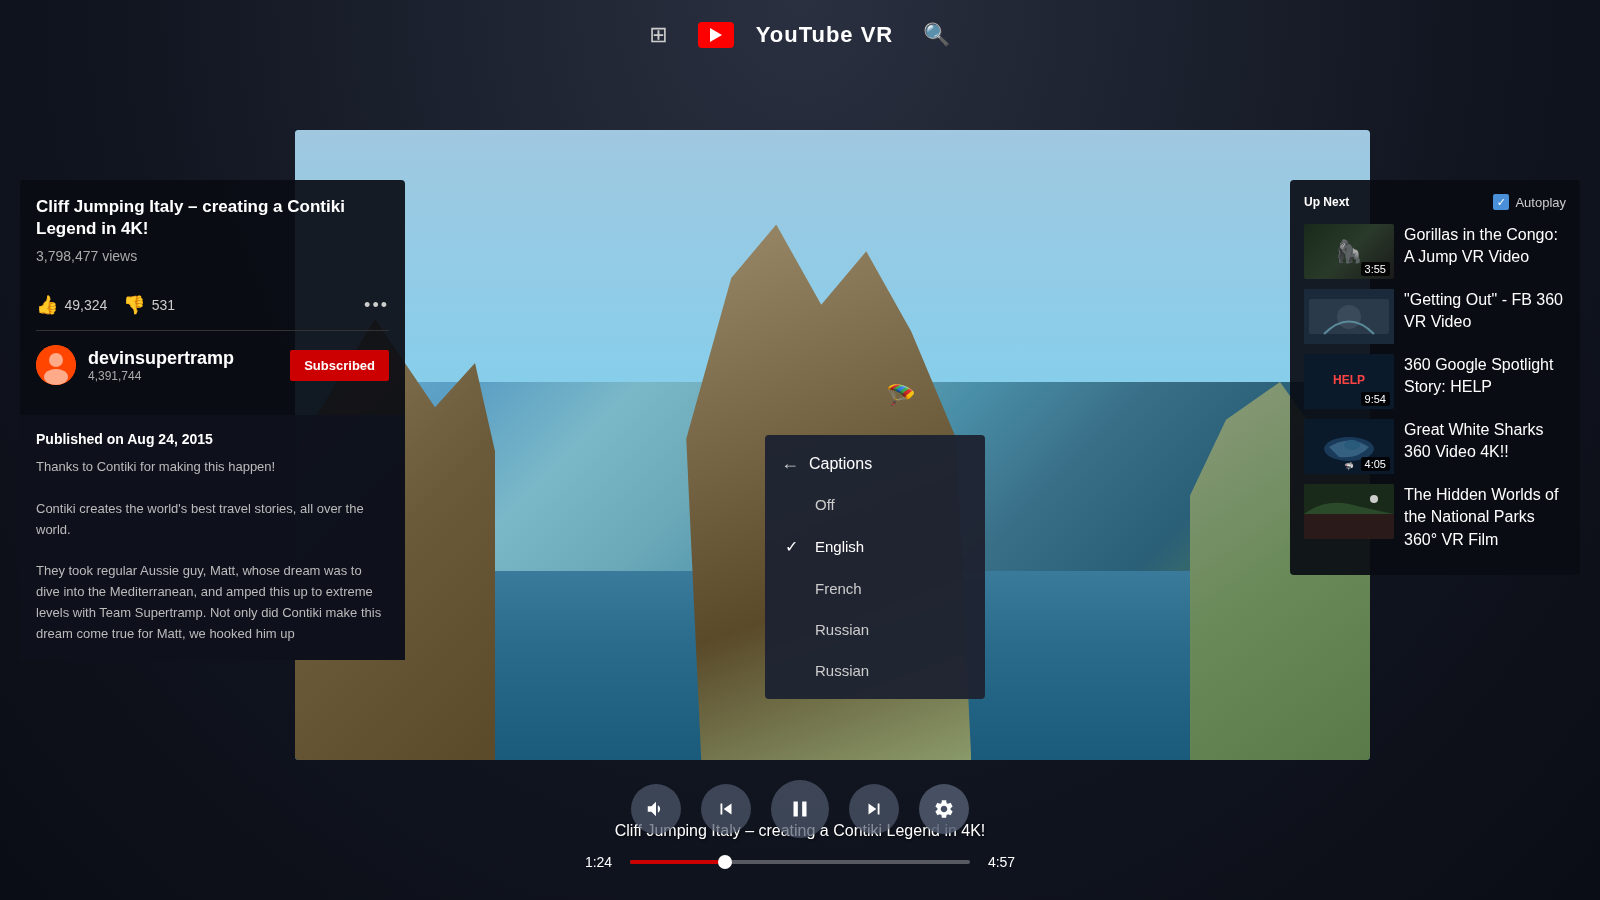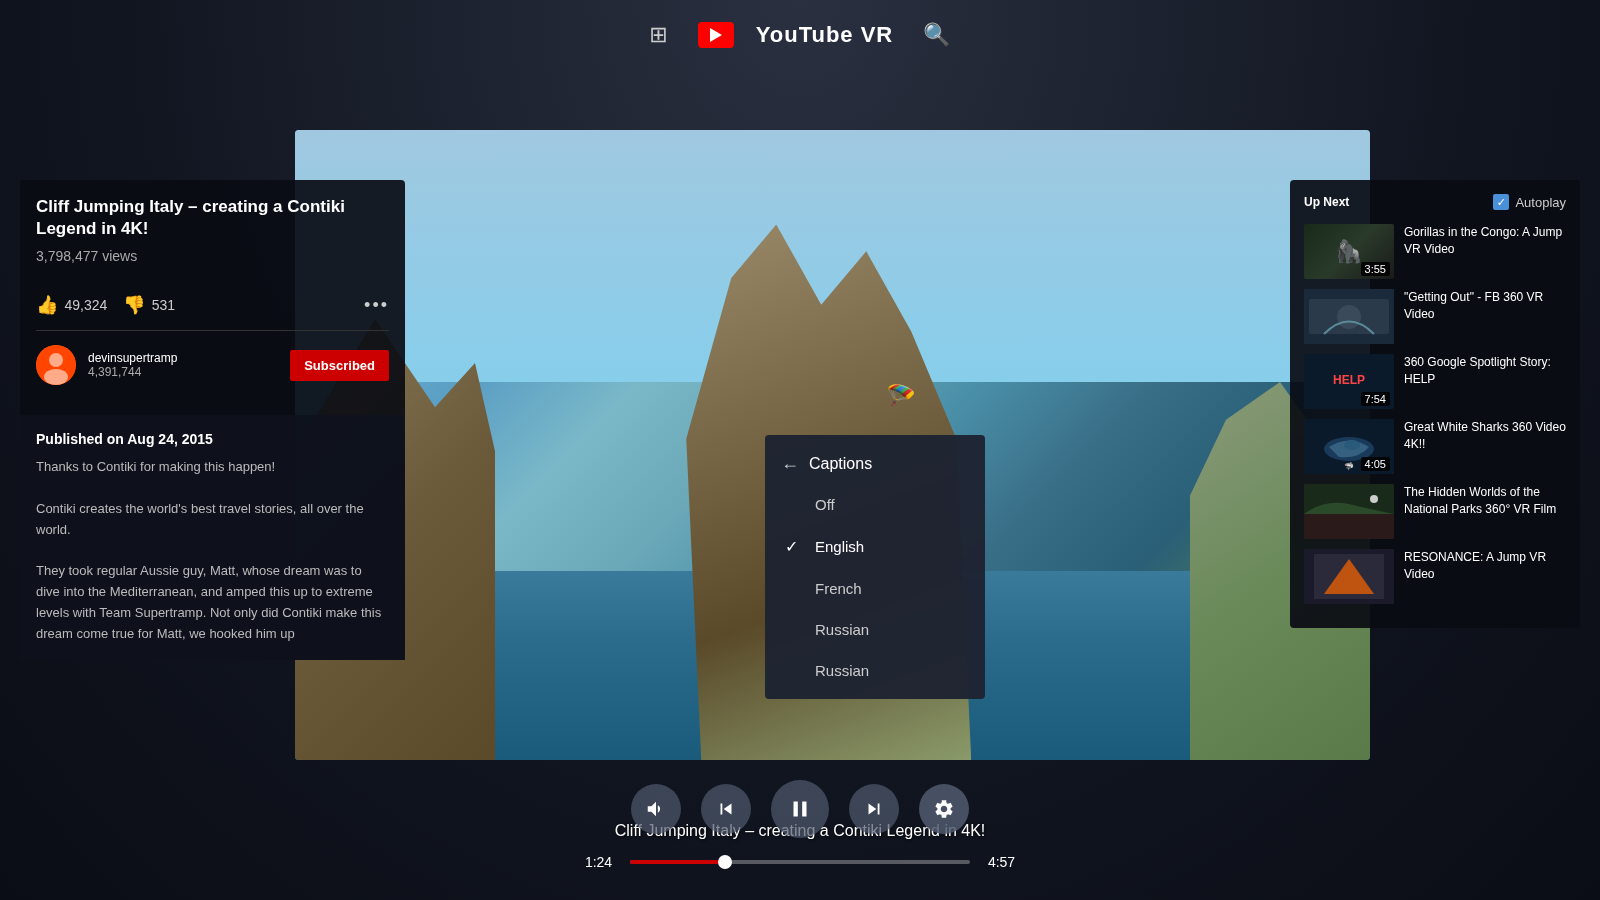--- a/index.html
+++ b/index.html
@@ -272,23 +272,23 @@
       color: white;
       font-weight: bold;
       overflow: hidden;
     }
 
     .channel-info {
       flex: 1;
     }
 
     .channel-name {
-      font-size: 12px;
-      color: white;
-      font-weight: 400;
+      font-size: 18px;
+      color: white;
+      font-weight: 700;
     }
 
     .subscriber-count {
       font-size: 12px;
       color: #aaa;
     }
 
     .subscribe-btn {
       background: #cc0000;
       color: white;
@@ -396,21 +396,21 @@
       font-size: 11px;
       padding: 1px 4px;
       border-radius: 2px;
     }
 
     .video-item-info {
       flex: 1;
     }
 
     .video-item-title {
-      font-size: 12px;
+      font-size: 16px;
       color: white;
       line-height: 1.4;
       font-weight: 500;
     }
 
     
     .captions-menu {
       position: absolute;
       top: 435px;
       left: 765px;
@@ -657,21 +657,21 @@
       <div class="video-item-title">"Getting Out" - FB 360 VR Video</div>
     </div>
   </div>
 
   <div class="video-item">
     <div class="video-thumb thumb-3">
       <svg width="90" height="55" viewBox="0 0 90 55" style="position:absolute">
         <rect width="90" height="55" fill="#0a1a2a"></rect>
         <text x="45" y="30" text-anchor="middle" fill="#ff4444" font-size="12" font-weight="bold">HELP</text>
       </svg>
-      <span class="thumb-duration">7:54</span>
+      <span class="thumb-duration">9:54</span>
     </div>
     <div class="video-item-info">
       <div class="video-item-title">360 Google Spotlight Story: HELP</div>
     </div>
   </div>
 
   <div class="video-item">
     <div class="video-thumb thumb-4">
       <svg width="90" height="55" viewBox="0 0 90 55" style="position:absolute">
         <rect width="90" height="55" fill="#0a1a2a"></rect>
@@ -694,32 +694,20 @@
         <rect x="0" y="30" width="90" height="25" fill="#2a1a1a"></rect>
         <path d="M0 30 Q20 15 45 20 Q65 25 90 30" fill="#2a4a2a"></path>
         <circle cx="70" cy="15" r="4" fill="#cccccc"></circle>
       </svg>
     </div>
     <div class="video-item-info">
       <div class="video-item-title">The Hidden Worlds of the National Parks 360° VR Film</div>
     </div>
   </div>
 
-  <div class="video-item">
-    <div class="video-thumb thumb-6">
-      <svg width="90" height="55" viewBox="0 0 90 55" style="position:absolute">
-        <rect width="90" height="55" fill="#1a1a2a"></rect>
-        <rect x="10" y="5" width="70" height="45" fill="#2a2a3a"></rect>
-        <path d="M20 45 L45 10 L70 45 Z" fill="#ff6600" opacity="0.7"></path>
-      </svg>
-    </div>
-    <div class="video-item-info">
-      <div class="video-item-title">RESONANCE: A Jump VR Video</div>
-    </div>
-  </div>
 </div>
 
 <div class="captions-menu">
   <div class="captions-header">
     <span class="back-arrow">←</span>
     <span>Captions</span>
   </div>
 
   <div class="caption-option">
     <span class="check-mark"> </span>

